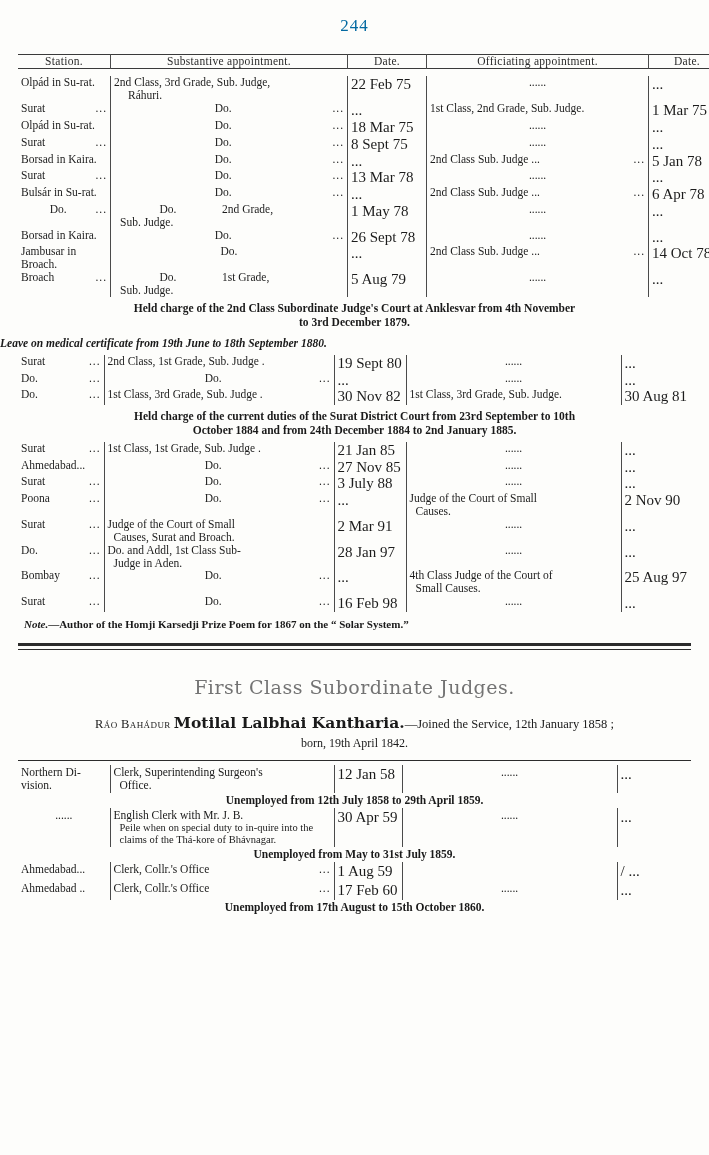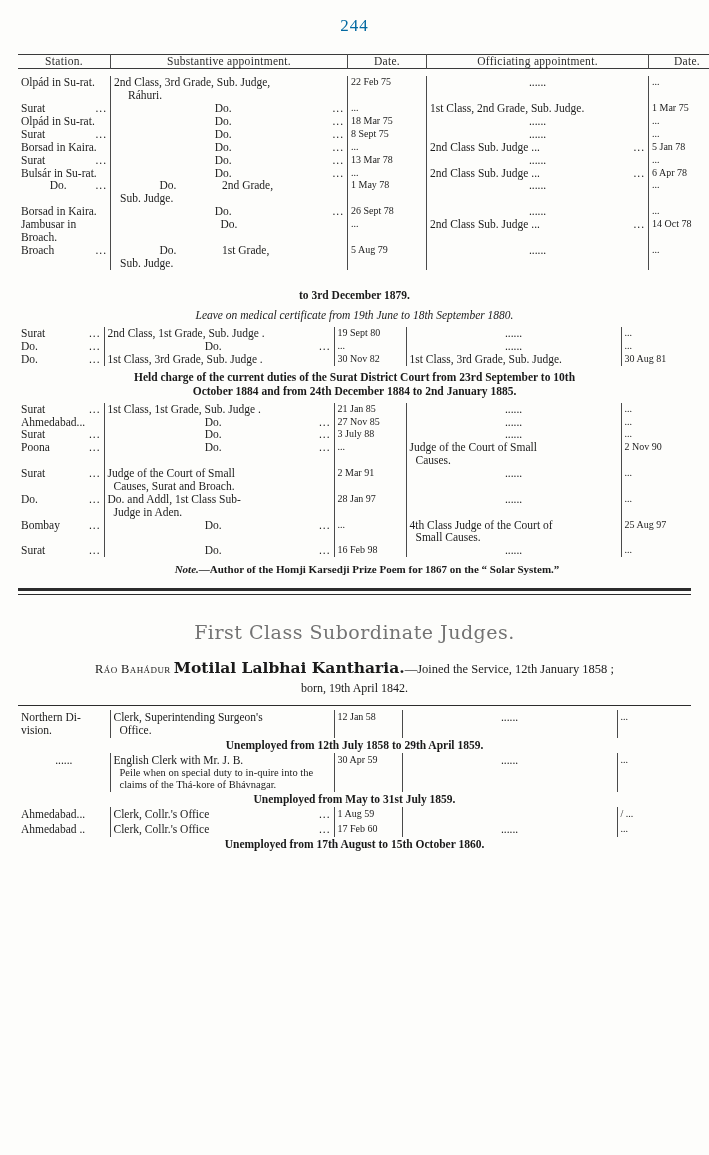--- a/index.html
+++ b/index.html
@@ -69,47 +69,45 @@
   .c-offic   { width: 215px; }
   .c-date2   { width: 70px; }
 
   td.station {
     font-size: 11.5px;
     white-space: normal;
   }
   td.station .dots { float: right; letter-spacing: 1px; }
   td.subst { font-size: 11.5px; }
   td.subst .trail { float: right; letter-spacing: 1px; }
-  td.date { font-size: 10px; text-align: left; padding-left: 4px; white-space: nowrap; }
+  td.date { font-size: 15px; text-align: left; padding-left: 4px; white-space: nowrap; }
   td.offic { font-size: 11.5px; }
   td.offic .trail { float: right; letter-spacing: 1px; }
   .ctr { text-align: center; }
   .indent { padding-left: 14px; display: block; }
   .indent2 { padding-left: 6px; display: block; }
 
   .noteline {
     text-align: center;
     font-size: 11.5px;
     padding: 4px 30px 2px 30px;
     line-height: 1.25;
     font-weight: bold;
   }
   .italicline {
-    text-align: center;
     font-style: italic;
-    font-weight: normal;
+    font-weight: bold;
     font-size: 11.5px;
     padding: 5px 0 4px 0;
   }
   .footnote {
-    text-align: center;
+    text-align: left;
     font-size: 11px;
     font-weight: bold;
     padding: 6px 24px 5px 24px;
-    margin-left: 25px;
   }
   .footnote em { font-style: italic; }
 
   .thick-sep {
     margin: 8px 18px 0 18px;
     border-top: 3px solid #2c2c2c;
     width: 673px;
   }
   .thin-sep {
     margin: 3px 18px 0 18px;
@@ -314,21 +312,21 @@
           </td>
           <td class="date vr">5 Aug  79</td>
           <td class="offic ctr vr">......</td>
           <td class="date ctr">...</td>
         </tr>
       </tbody>
     </table>
   </div>
 
   <div class="noteline">
-    <br>
+    <span>Held charge of the 2nd Class Subordinate Judge's Court at Anklesvar from 4th November</span><br>
     <span>to 3rd December 1879.</span>
   </div>
 
   <div class="italicline">Leave on medical certificate from 19th June to 18th September 1880.</div>
 
   <div class="tbl-wrap" style="margin-top:2px">
     <table class="svc">
       <colgroup>
         <col class="c-station">
           <col class="c-subst">

